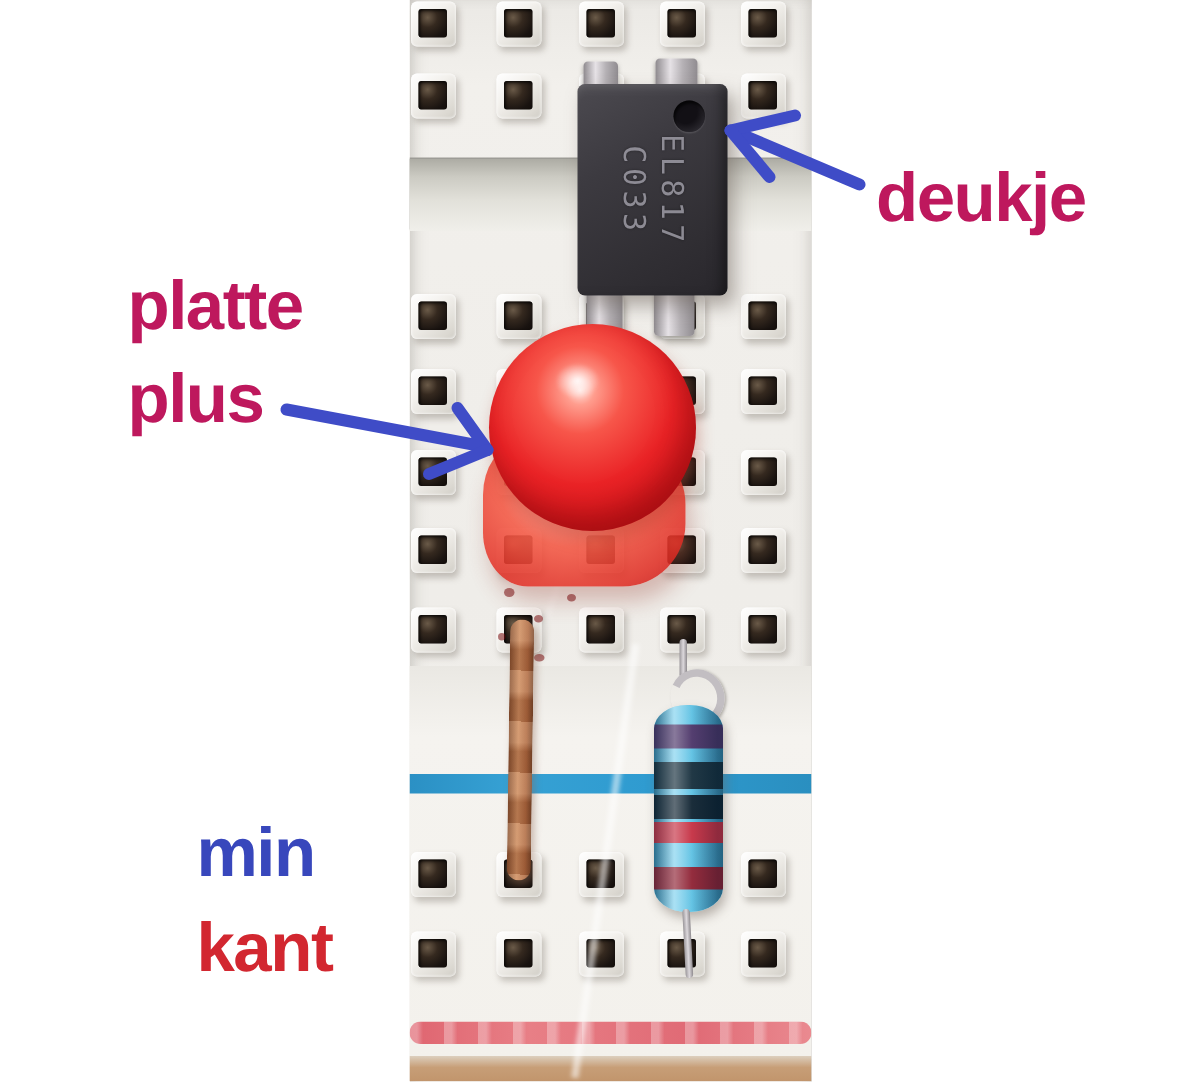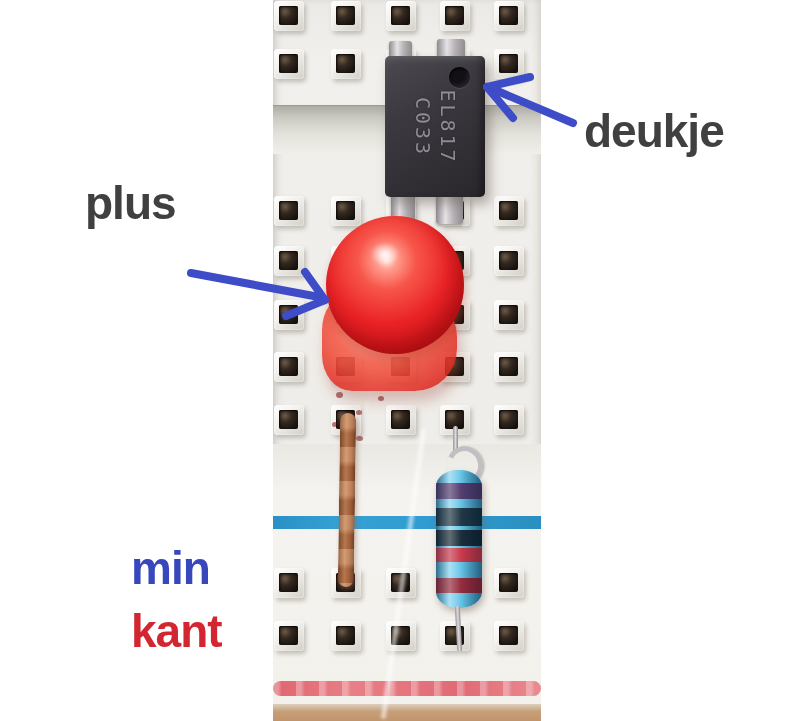--- a/index.html
+++ b/index.html
@@ -153,21 +153,21 @@
     position:absolute;left:23px;top:166px;width:5px;height:46px;border-radius:3px;
     transform:rotate(-3deg);
     background:linear-gradient(90deg,#9a969a,#dcd8dc 50%,#8e8a8e);
   }
 
   
   .arrows{position:absolute;left:0;top:0;width:800px;height:721px;z-index:50;pointer-events:none;}
   .arrow-stroke{stroke:#3f4cc7;stroke-width:8;stroke-linecap:round;fill:none;}
   .lbl{
     position:absolute;z-index:60;font-weight:700;font-size:46px;line-height:62px;
-    letter-spacing:-1px;color:#404040;white-space:nowrap;
+    letter-spacing:-1px;color:#be185d;white-space:nowrap;
   }
   .lbl.deukje{left:584px;top:100px;}
   .lbl.platte{left:85px;top:172px;}
   .lbl.min{left:131px;top:537px;color:#3847bc;}
   .lbl.plus{left:131px;top:600px;color:#d22730;}
 </style>
 </head>
 <body>
 
 <div class="photo">
@@ -365,16 +365,17 @@
   </g>
   <g class="arrow-stroke">
     <path d="M191,273 L319,297"></path>
     <path d="M325,300 L305,272"></path>
     <path d="M325,300 L286,316"></path>
   </g>
 </svg>
 
 <div class="lbl deukje">deukje</div>
 <div class="lbl platte">
+  <div>platte</div>
   <div>plus</div>
 </div>
 <div class="lbl min">min</div>
 <div class="lbl plus">kant</div>
 
 </body></html>

